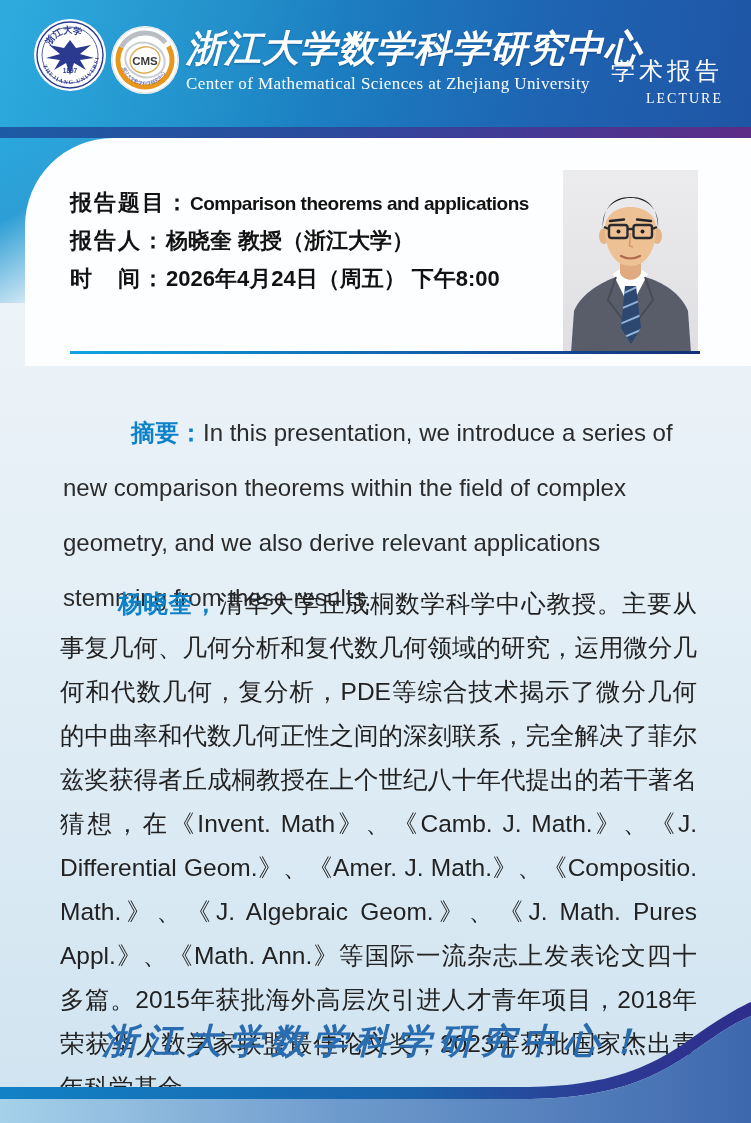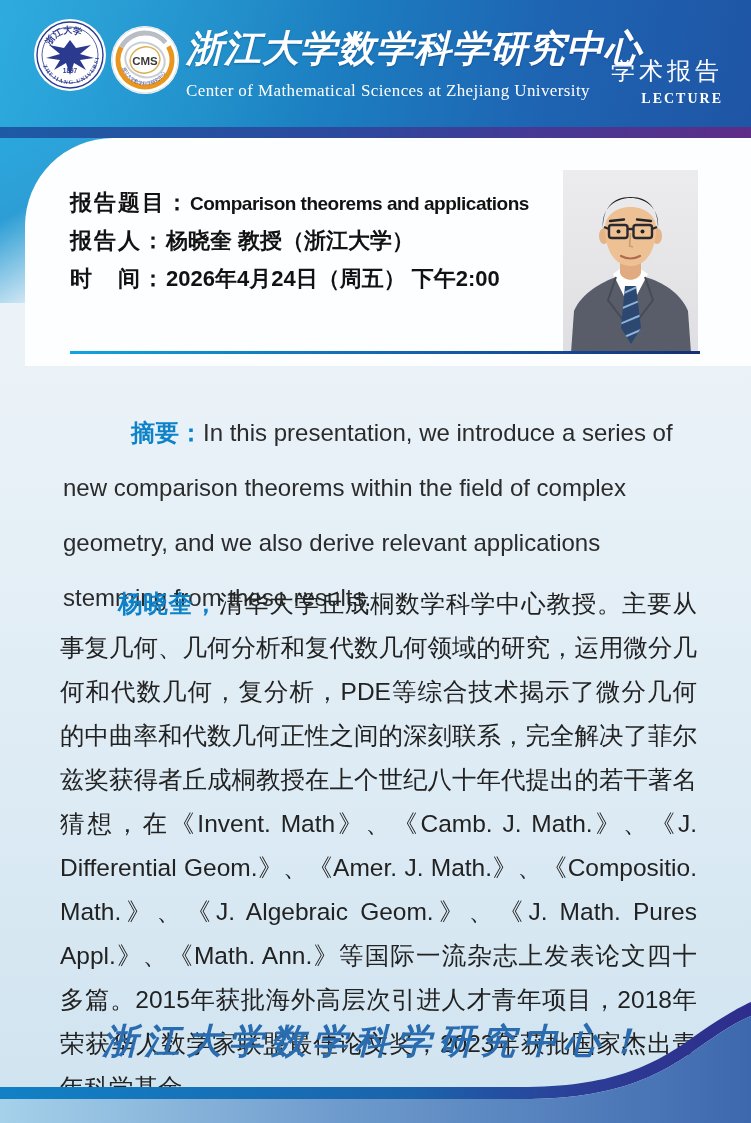--- a/index.html
+++ b/index.html
@@ -25,31 +25,31 @@
   .seal{position:absolute;z-index:3;}
   .seal.zju{left:33px;top:18px;}
   .seal.cms{left:110px;top:25px;}
   .org{position:absolute;left:186px;top:24px;z-index:3;color:#fff;}
   .org-cn{
     font-family:"DejaVu Serif","Liberation Serif",serif;
     font-size:37px;font-weight:bold;font-style:italic;letter-spacing:1px;
     text-shadow:0 1px 2px rgba(0,40,90,.35);white-space:nowrap;
   }
   .org-en{
-    margin-top:7px;font-family:"Liberation Serif","DejaVu Serif",serif;
+    font-family:"Liberation Serif","DejaVu Serif",serif;
     font-size:17px;letter-spacing:.4px;white-space:nowrap;
   }
   .badge{position:absolute;right:28px;top:55px;z-index:3;color:#fff;text-align:right;}
   .badge-cn{
     font-family:"Liberation Serif","DejaVu Serif",serif;
     font-size:24px;font-weight:normal;letter-spacing:4px;white-space:nowrap;
   }
   .badge-en{
     margin-top:4px;font-family:"Liberation Serif","DejaVu Serif",serif;
-    font-size:14px;font-weight:bold;letter-spacing:2px;
+    font-size:14px;font-weight:normal;letter-spacing:2px;
   }
   
   .cyan-swoosh{
     position:absolute;left:0;top:138px;width:200px;height:165px;z-index:1;
     background:linear-gradient(150deg,#2aa7de 0%,#2d9ed5 30%,rgba(222,236,246,0) 70%);
   }
   .card{
     position:absolute;left:25px;top:138px;width:726px;height:228px;z-index:2;
     background:#fdfeff;border-top-left-radius:88px;
   }
@@ -141,21 +141,21 @@
   <div class="card"></div>
 
   <div class="info">
     <div class="info-row">
       <span class="info-label">报告题目：</span><span class="info-value en">Comparison theorems and applications</span>
     </div>
     <div class="info-row">
       <span class="info-label">报告人：</span><span class="info-value">杨晓奎 教授（浙江大学）</span>
     </div>
     <div class="info-row">
-      <span class="info-label">时　间：</span><span class="info-value">2026年4月24日（周五） 下午2:00</span>
+      <span class="info-label">时　间：</span><span class="info-value">2026年4月24日（周五） 下午8:00</span>
     </div>
   </div>
 
   <svg class="photo" viewBox="0 0 135 183">
     <defs>
       <linearGradient id="bgGrad" x1="0" y1="0" x2="0" y2="1">
         <stop offset="0" stop-color="#ececee"></stop>
           <stop offset="1" stop-color="#dfdfe3"></stop>
       </linearGradient>
       <clipPath id="tieClip">

